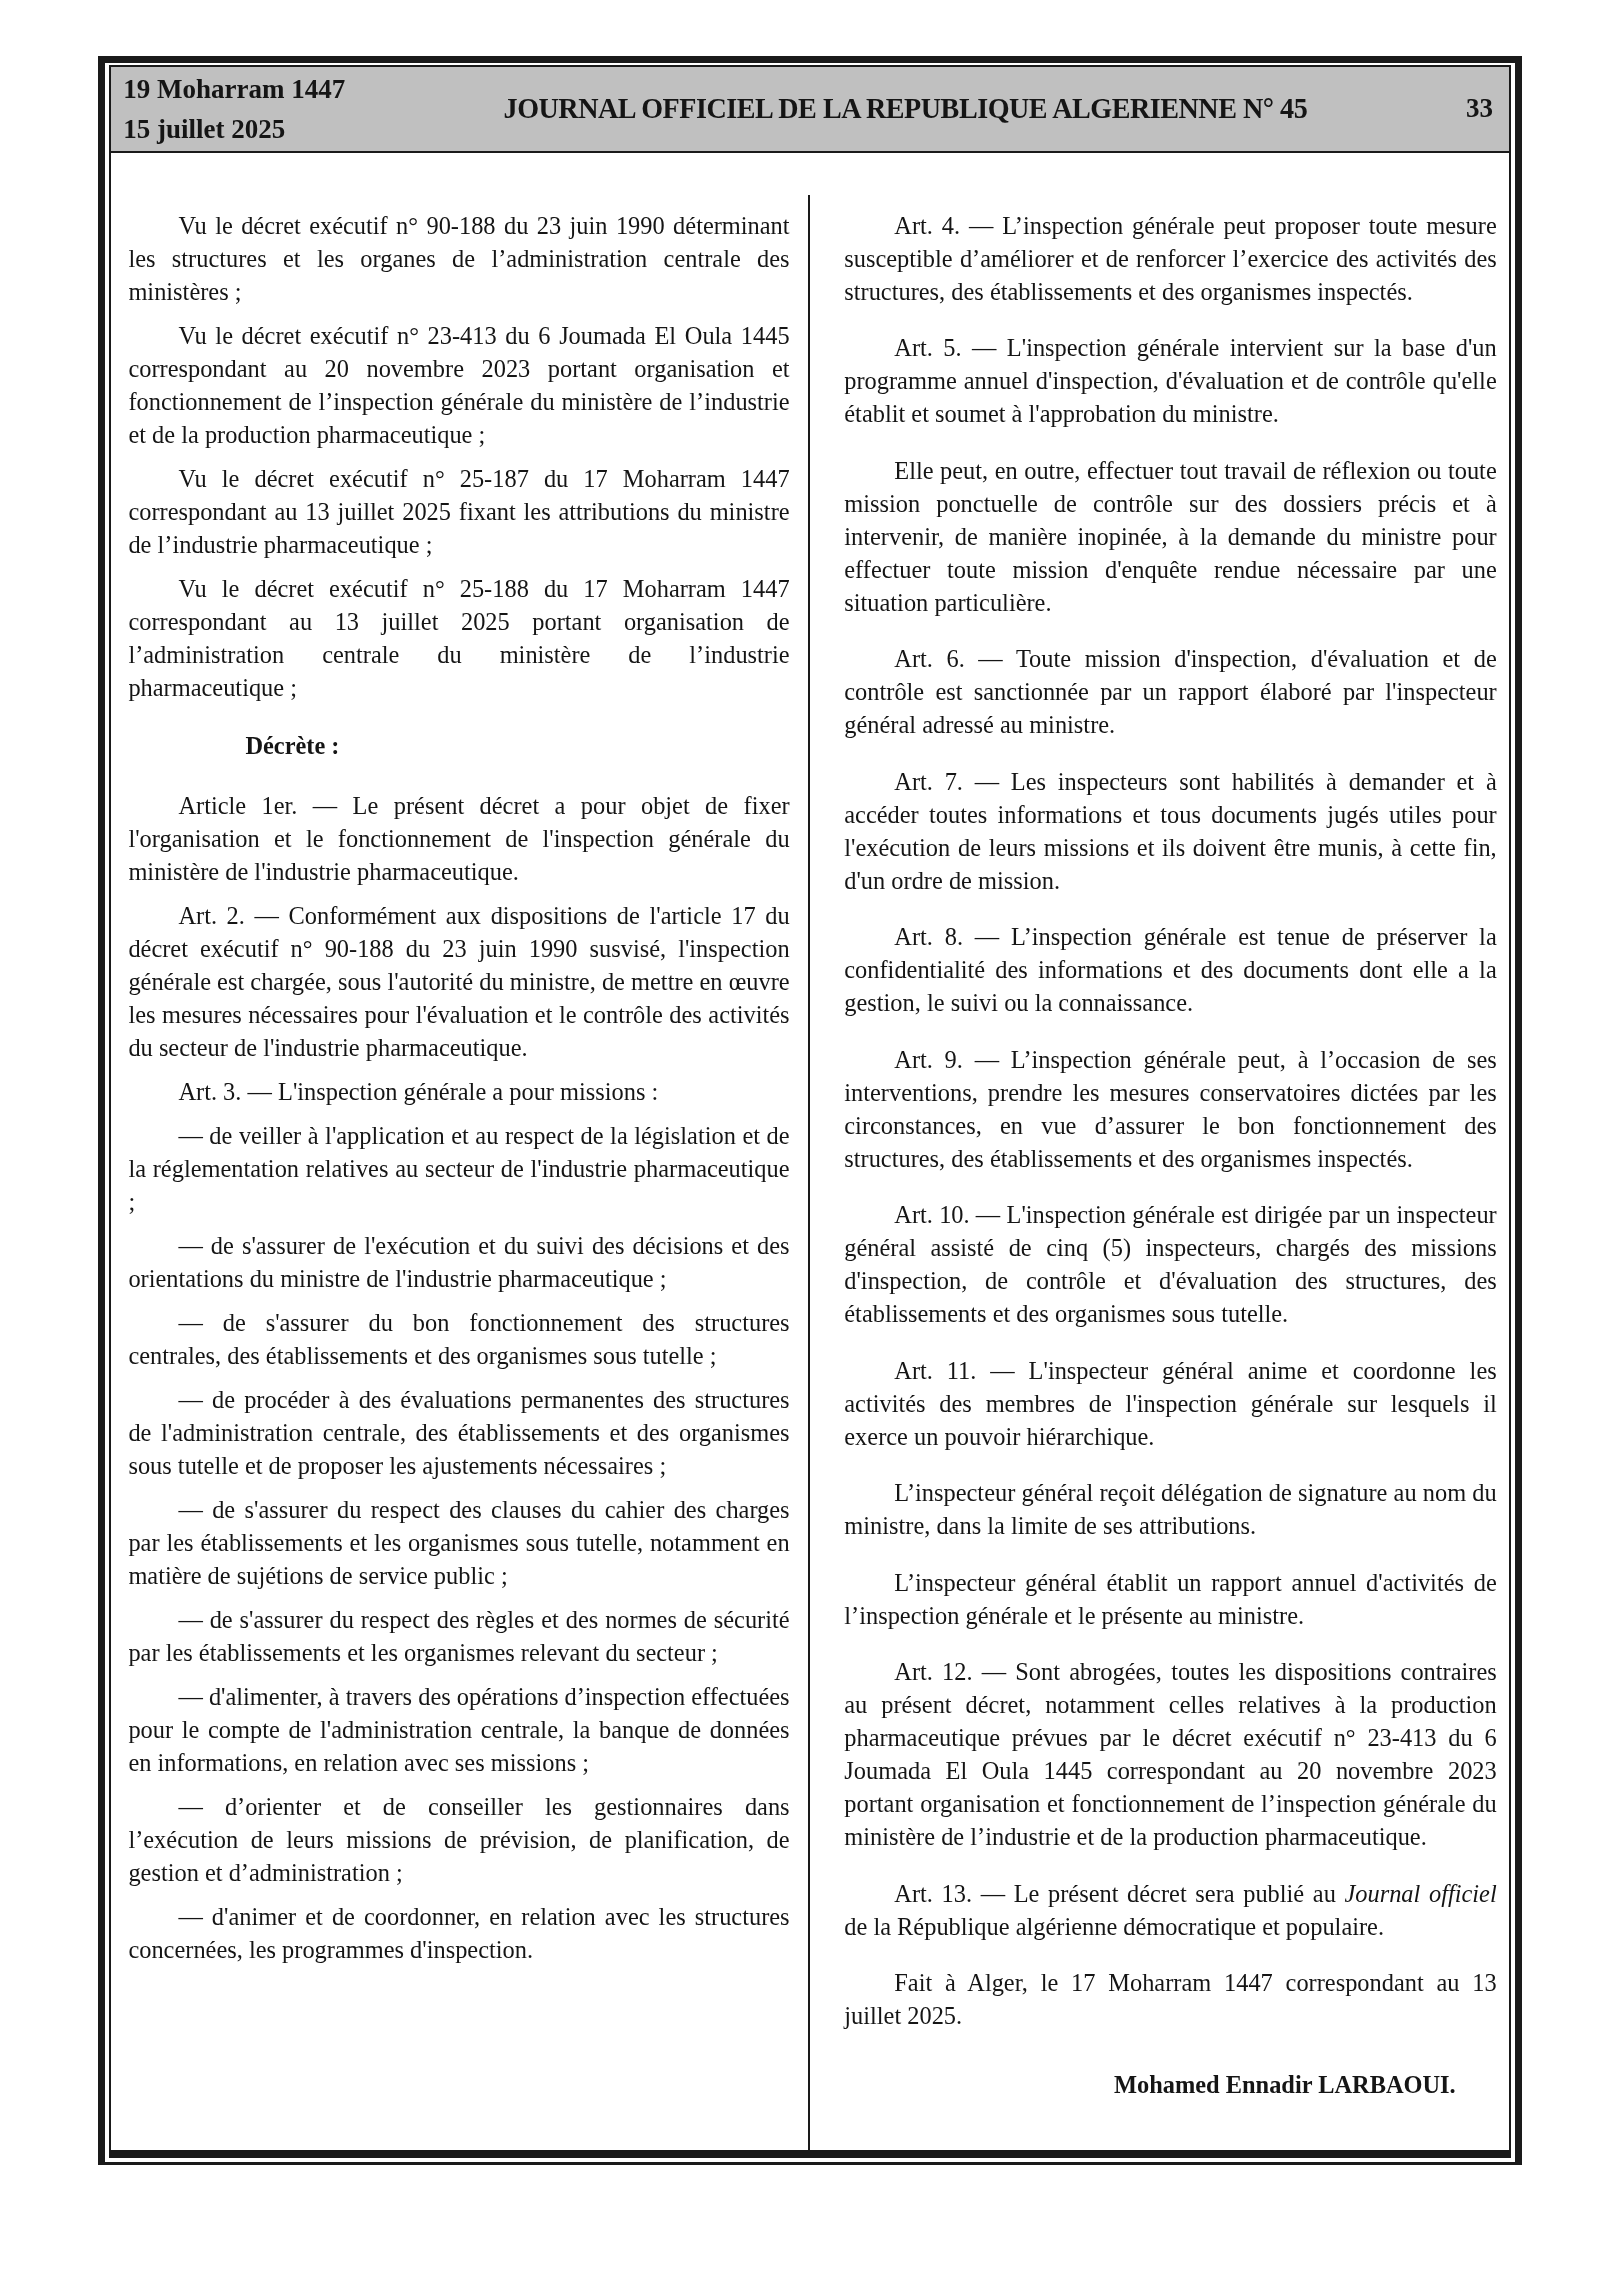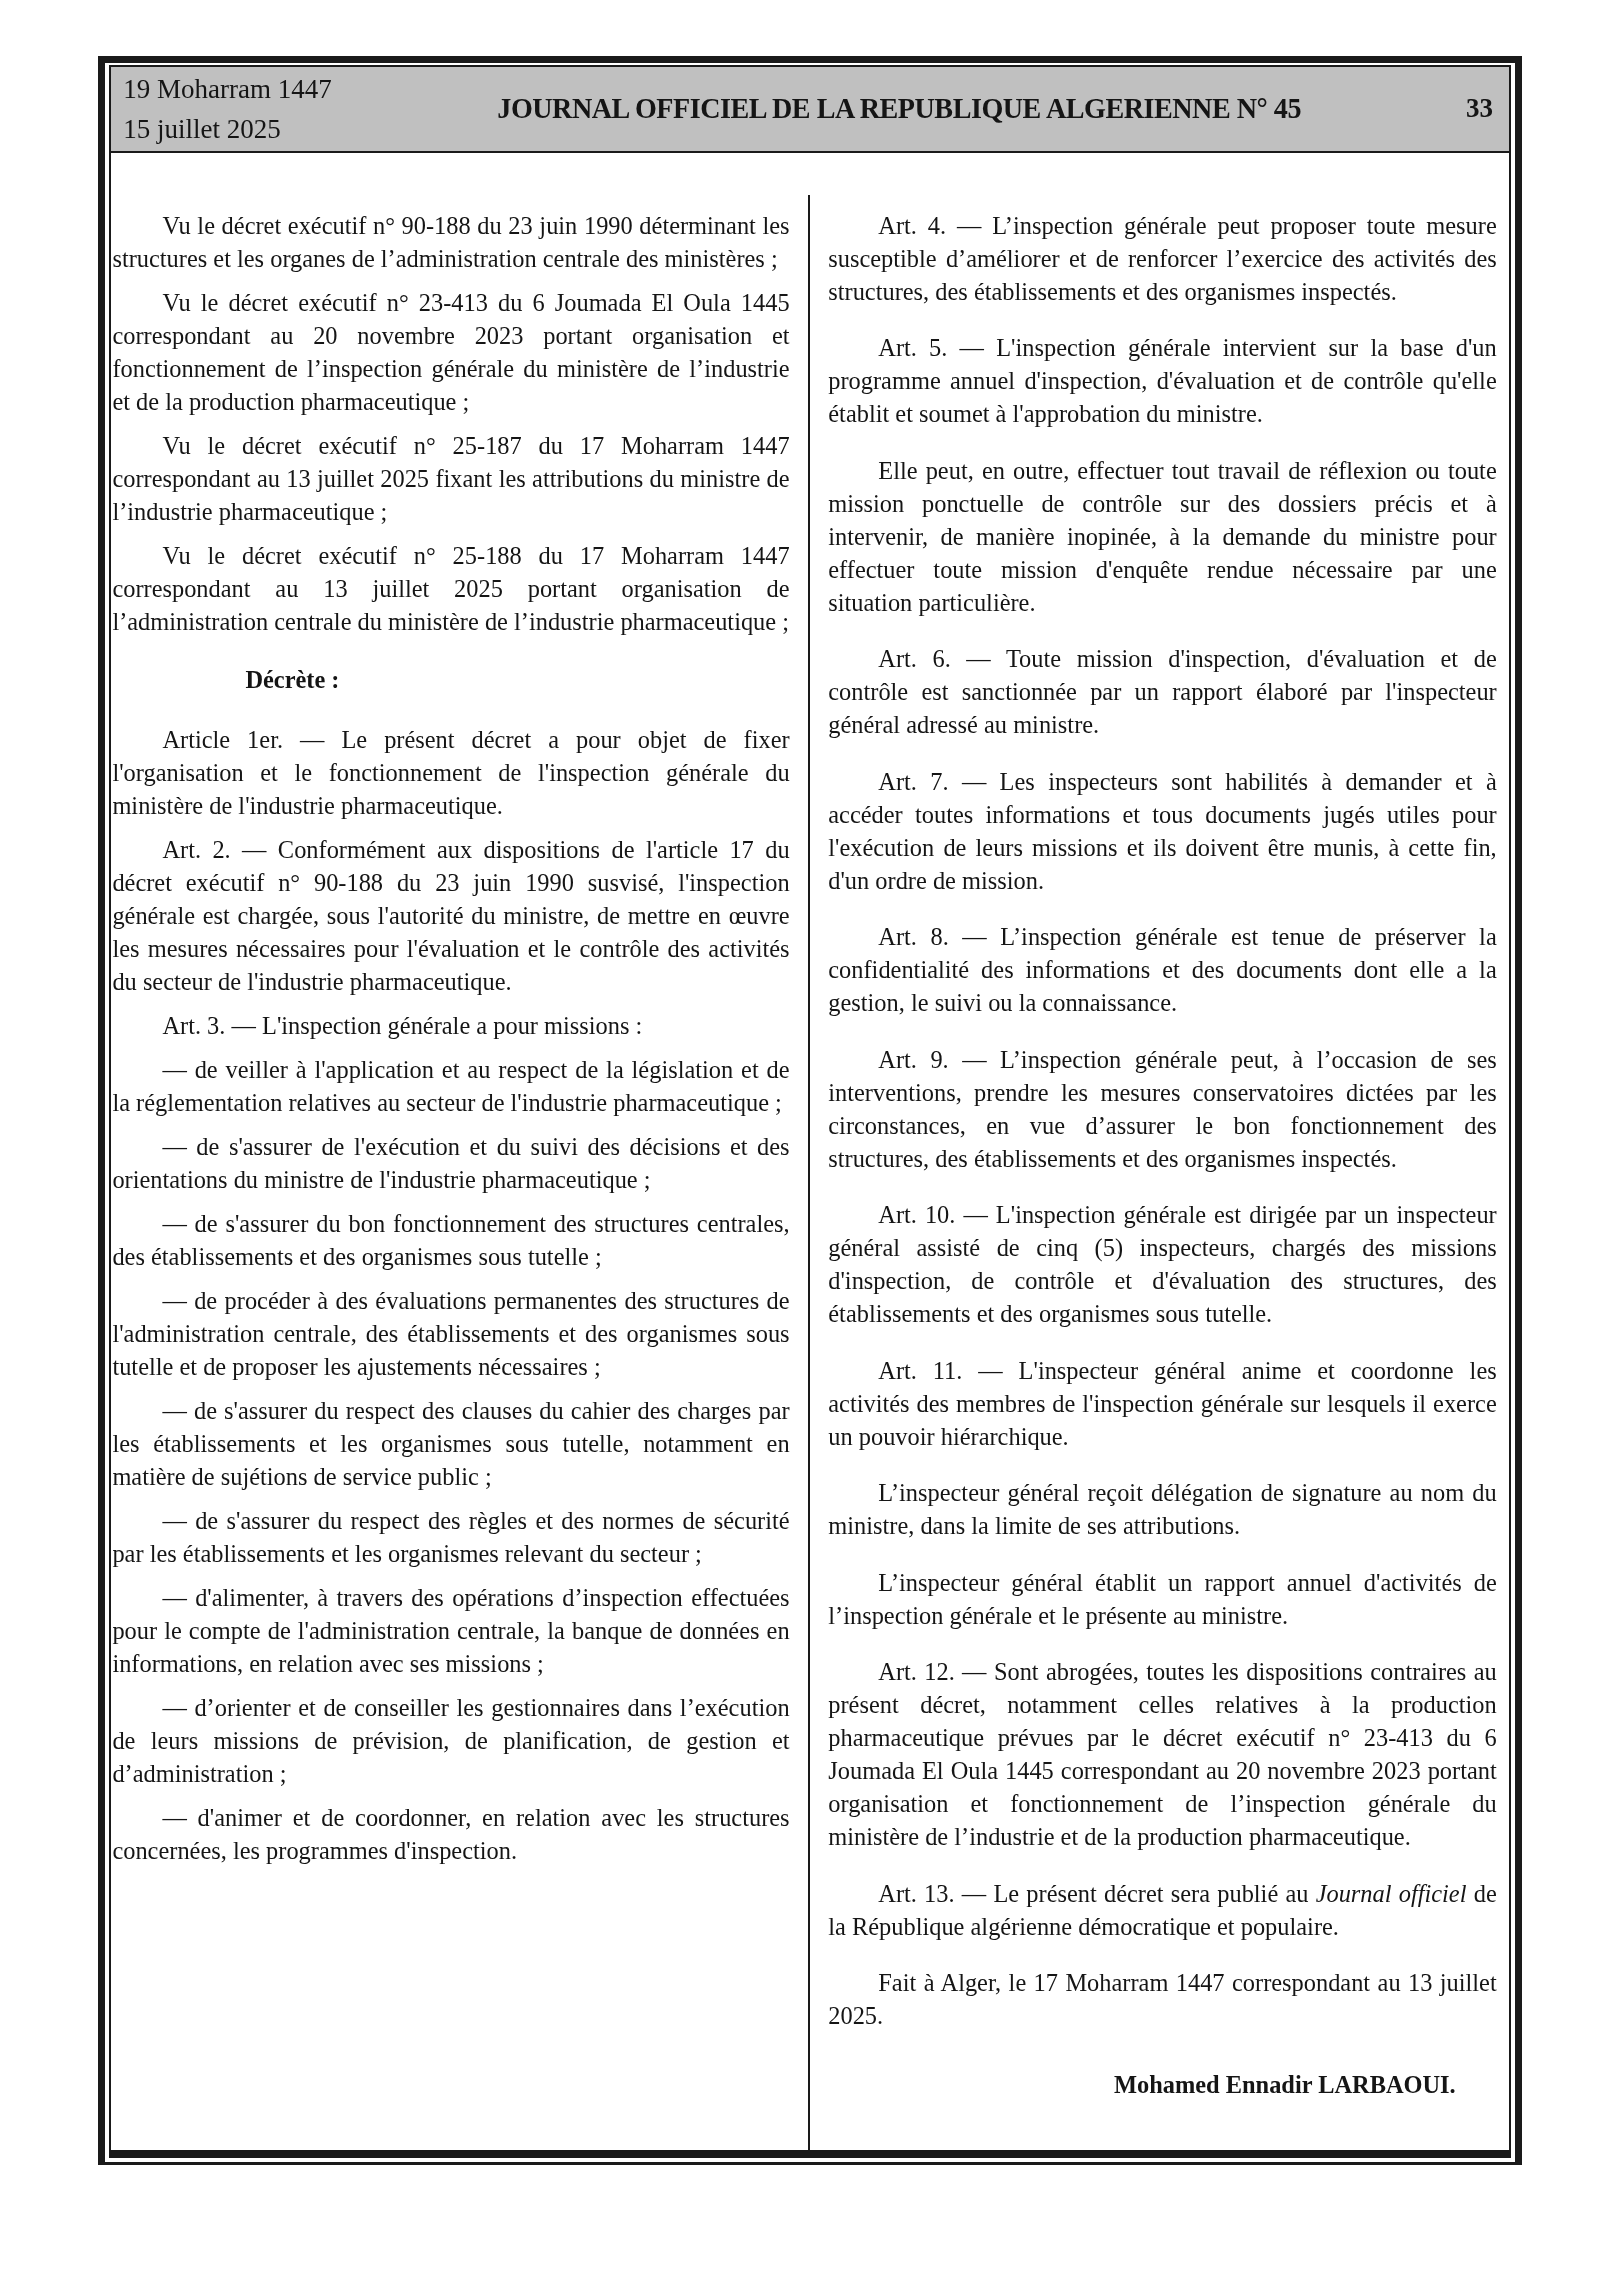--- a/index.html
+++ b/index.html
@@ -18,39 +18,39 @@
     border:2.7px solid #1a1a1a; border-bottom-width:8.1px;
     display:flex; flex-direction:column;
   }
   .header-band {
     height:84px; flex:0 0 84px;
     background:#c0c0c0;
     border-bottom:2.7px solid #1a1a1a;
     display:flex; align-items:center;
   }
   .header-dates {
-    padding-left:12.7px; font-weight:normal; font-size:27px; line-height:40px;
+    padding-left:12.7px; font-weight:bold; font-size:27px; line-height:40px;
     white-space:nowrap;
   }
   .header-title {
     flex:1; text-align:center; font-weight:bold; font-size:29px;
     letter-spacing:-0.5px; transform:scaleX(0.97);
   }
   .header-pagenum {
     padding-right:16.3px; font-weight:bold; font-size:27px;text-align:right;
   }
   .content { flex:1; display:flex; align-items:stretch; overflow:hidden; }
   .col {
     box-sizing:border-box; font-size:24.4px; line-height:33px;
   }
   .col-left  { width:697px; padding:56px 18px 0 1.8px; }
   .col-right { flex:1; padding:56px 12.7px 0 18px; }
   .divider { width:2.7px; background:#1a1a1a; margin-top:42px; }
   p {
-    margin:0 0 11px 0; text-align:justify; text-indent:50px;
+    margin:0 0 11px 16px; text-align:justify; text-indent:50px;
   }
   .col-right p { margin-bottom:23.5px; }
   .decree {
     font-weight:bold; text-align:left; text-indent:133px;
     margin:25px 0 27px 0;
   }
   .fait { margin-top:3.6px; }
   .signature {
     text-align:right; text-indent:0; font-weight:bold;
     padding-right:41px; margin-top:36px;

